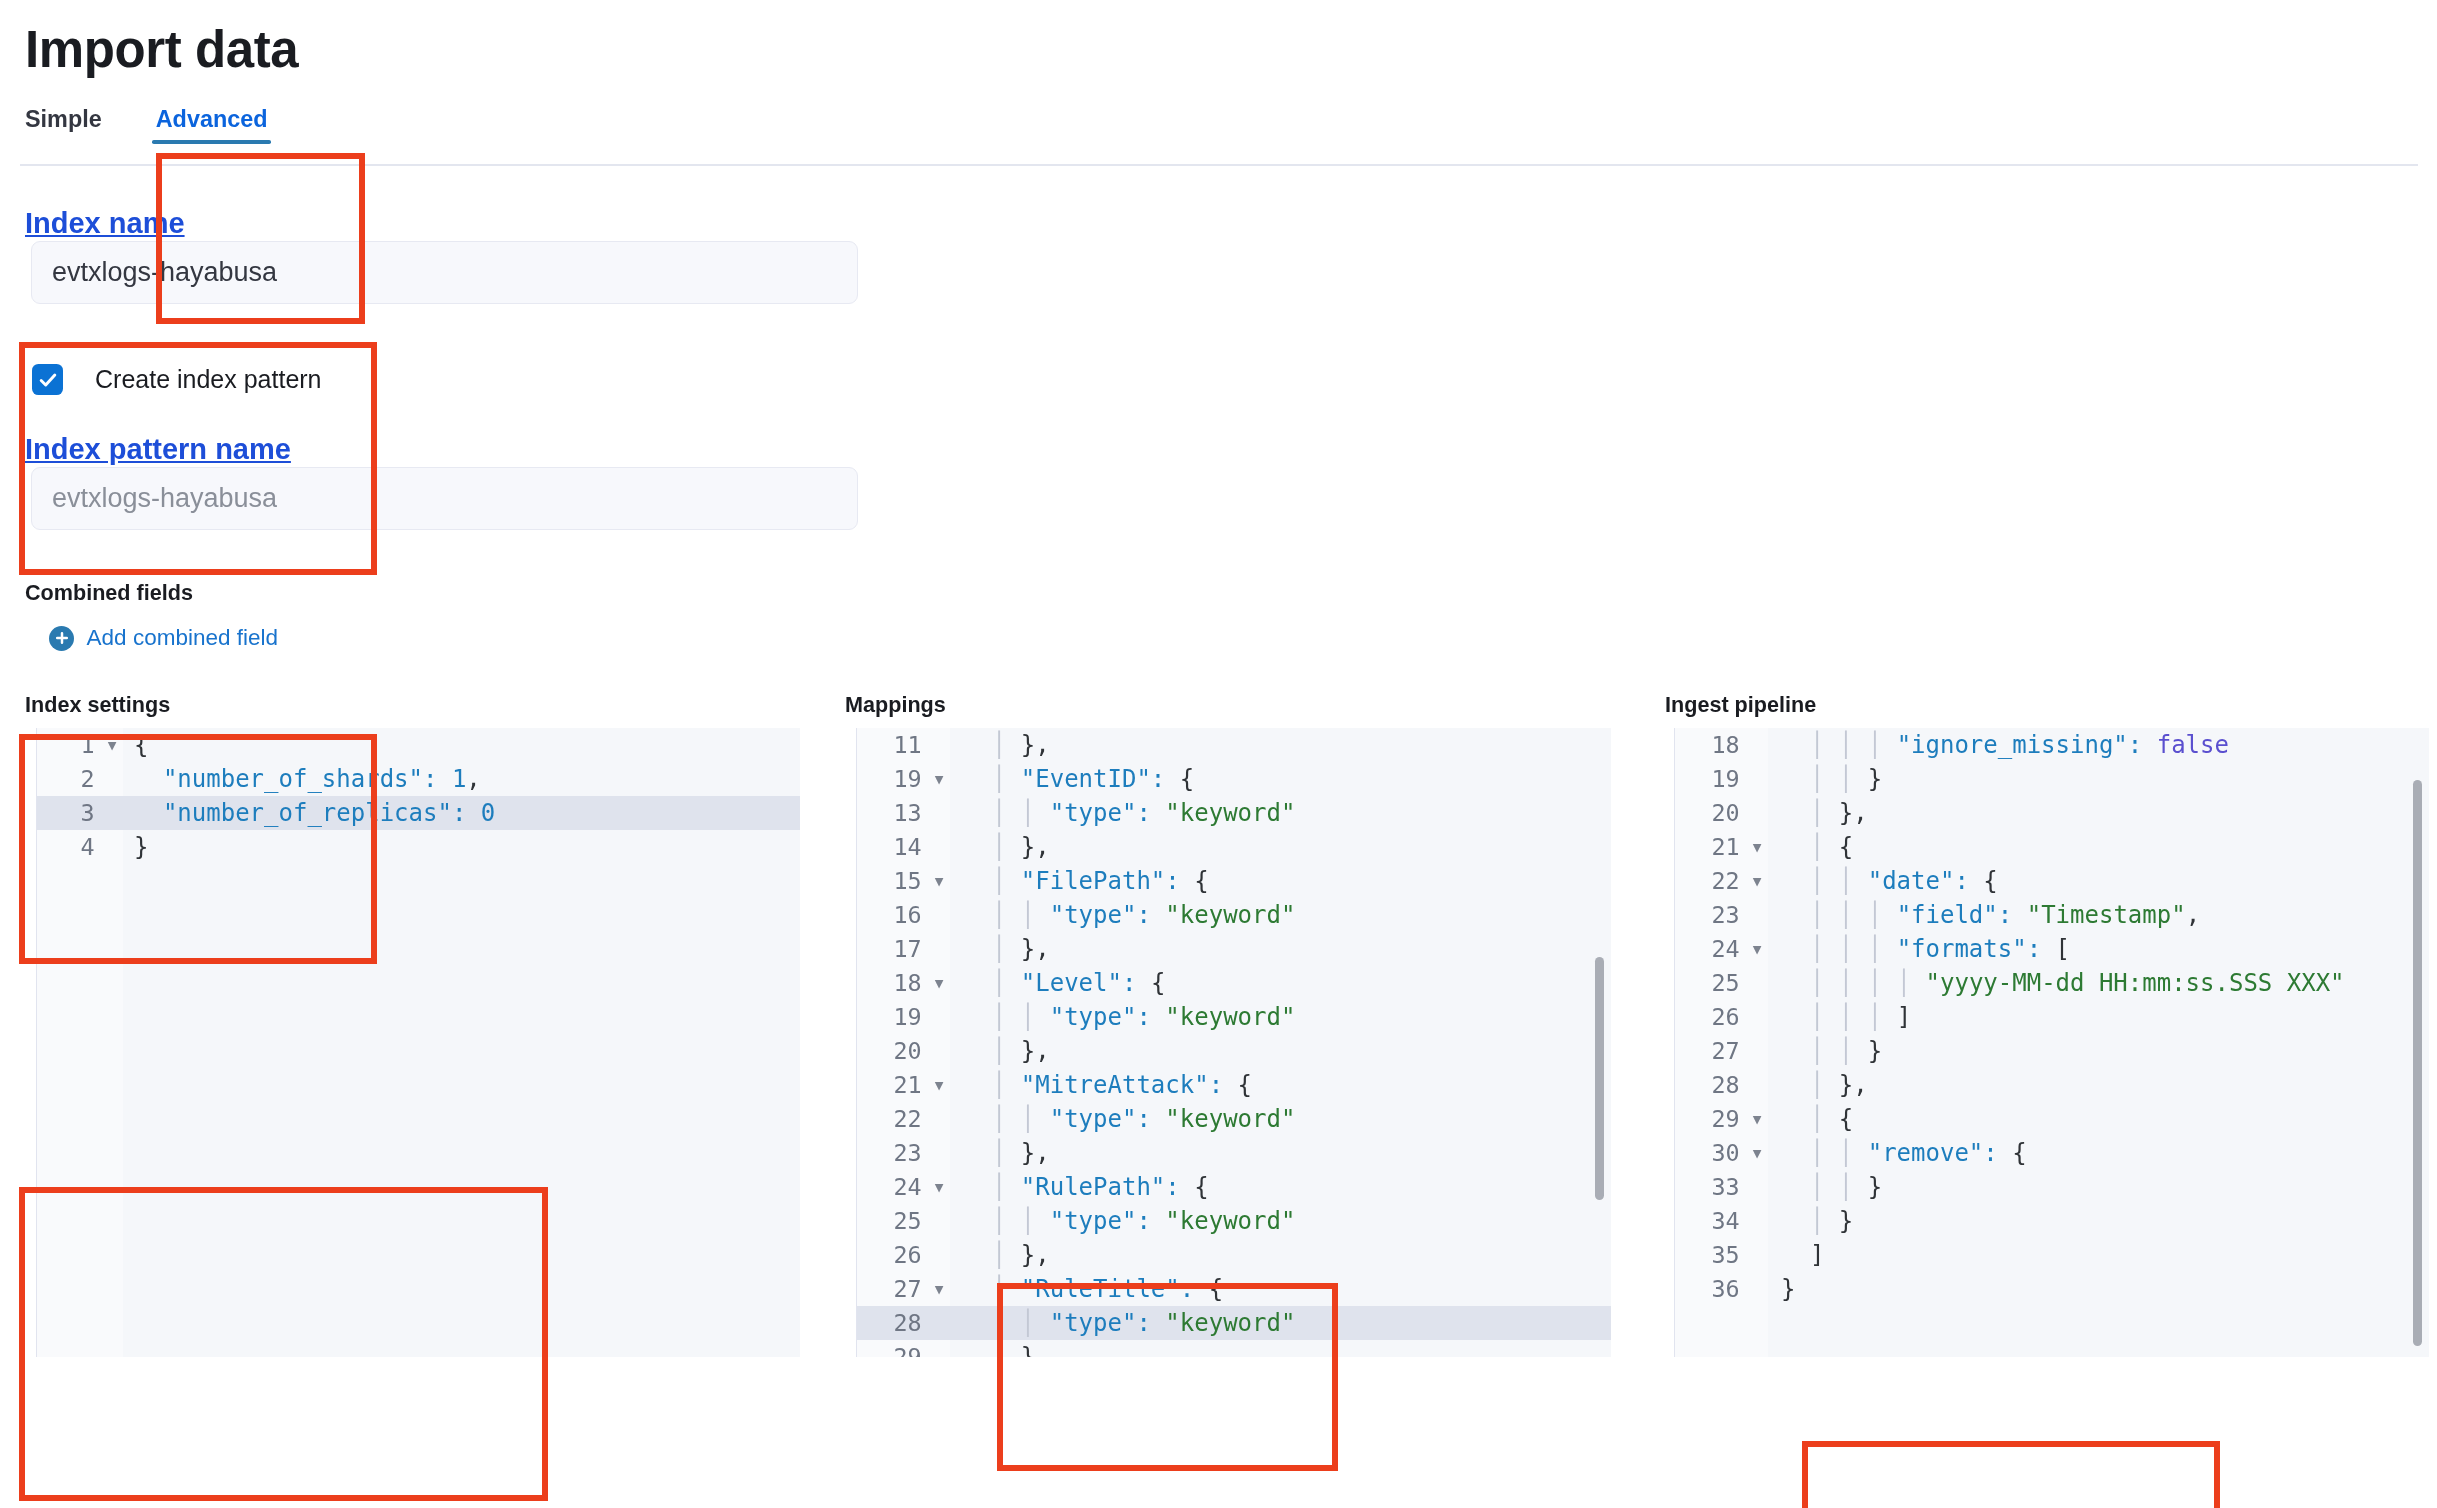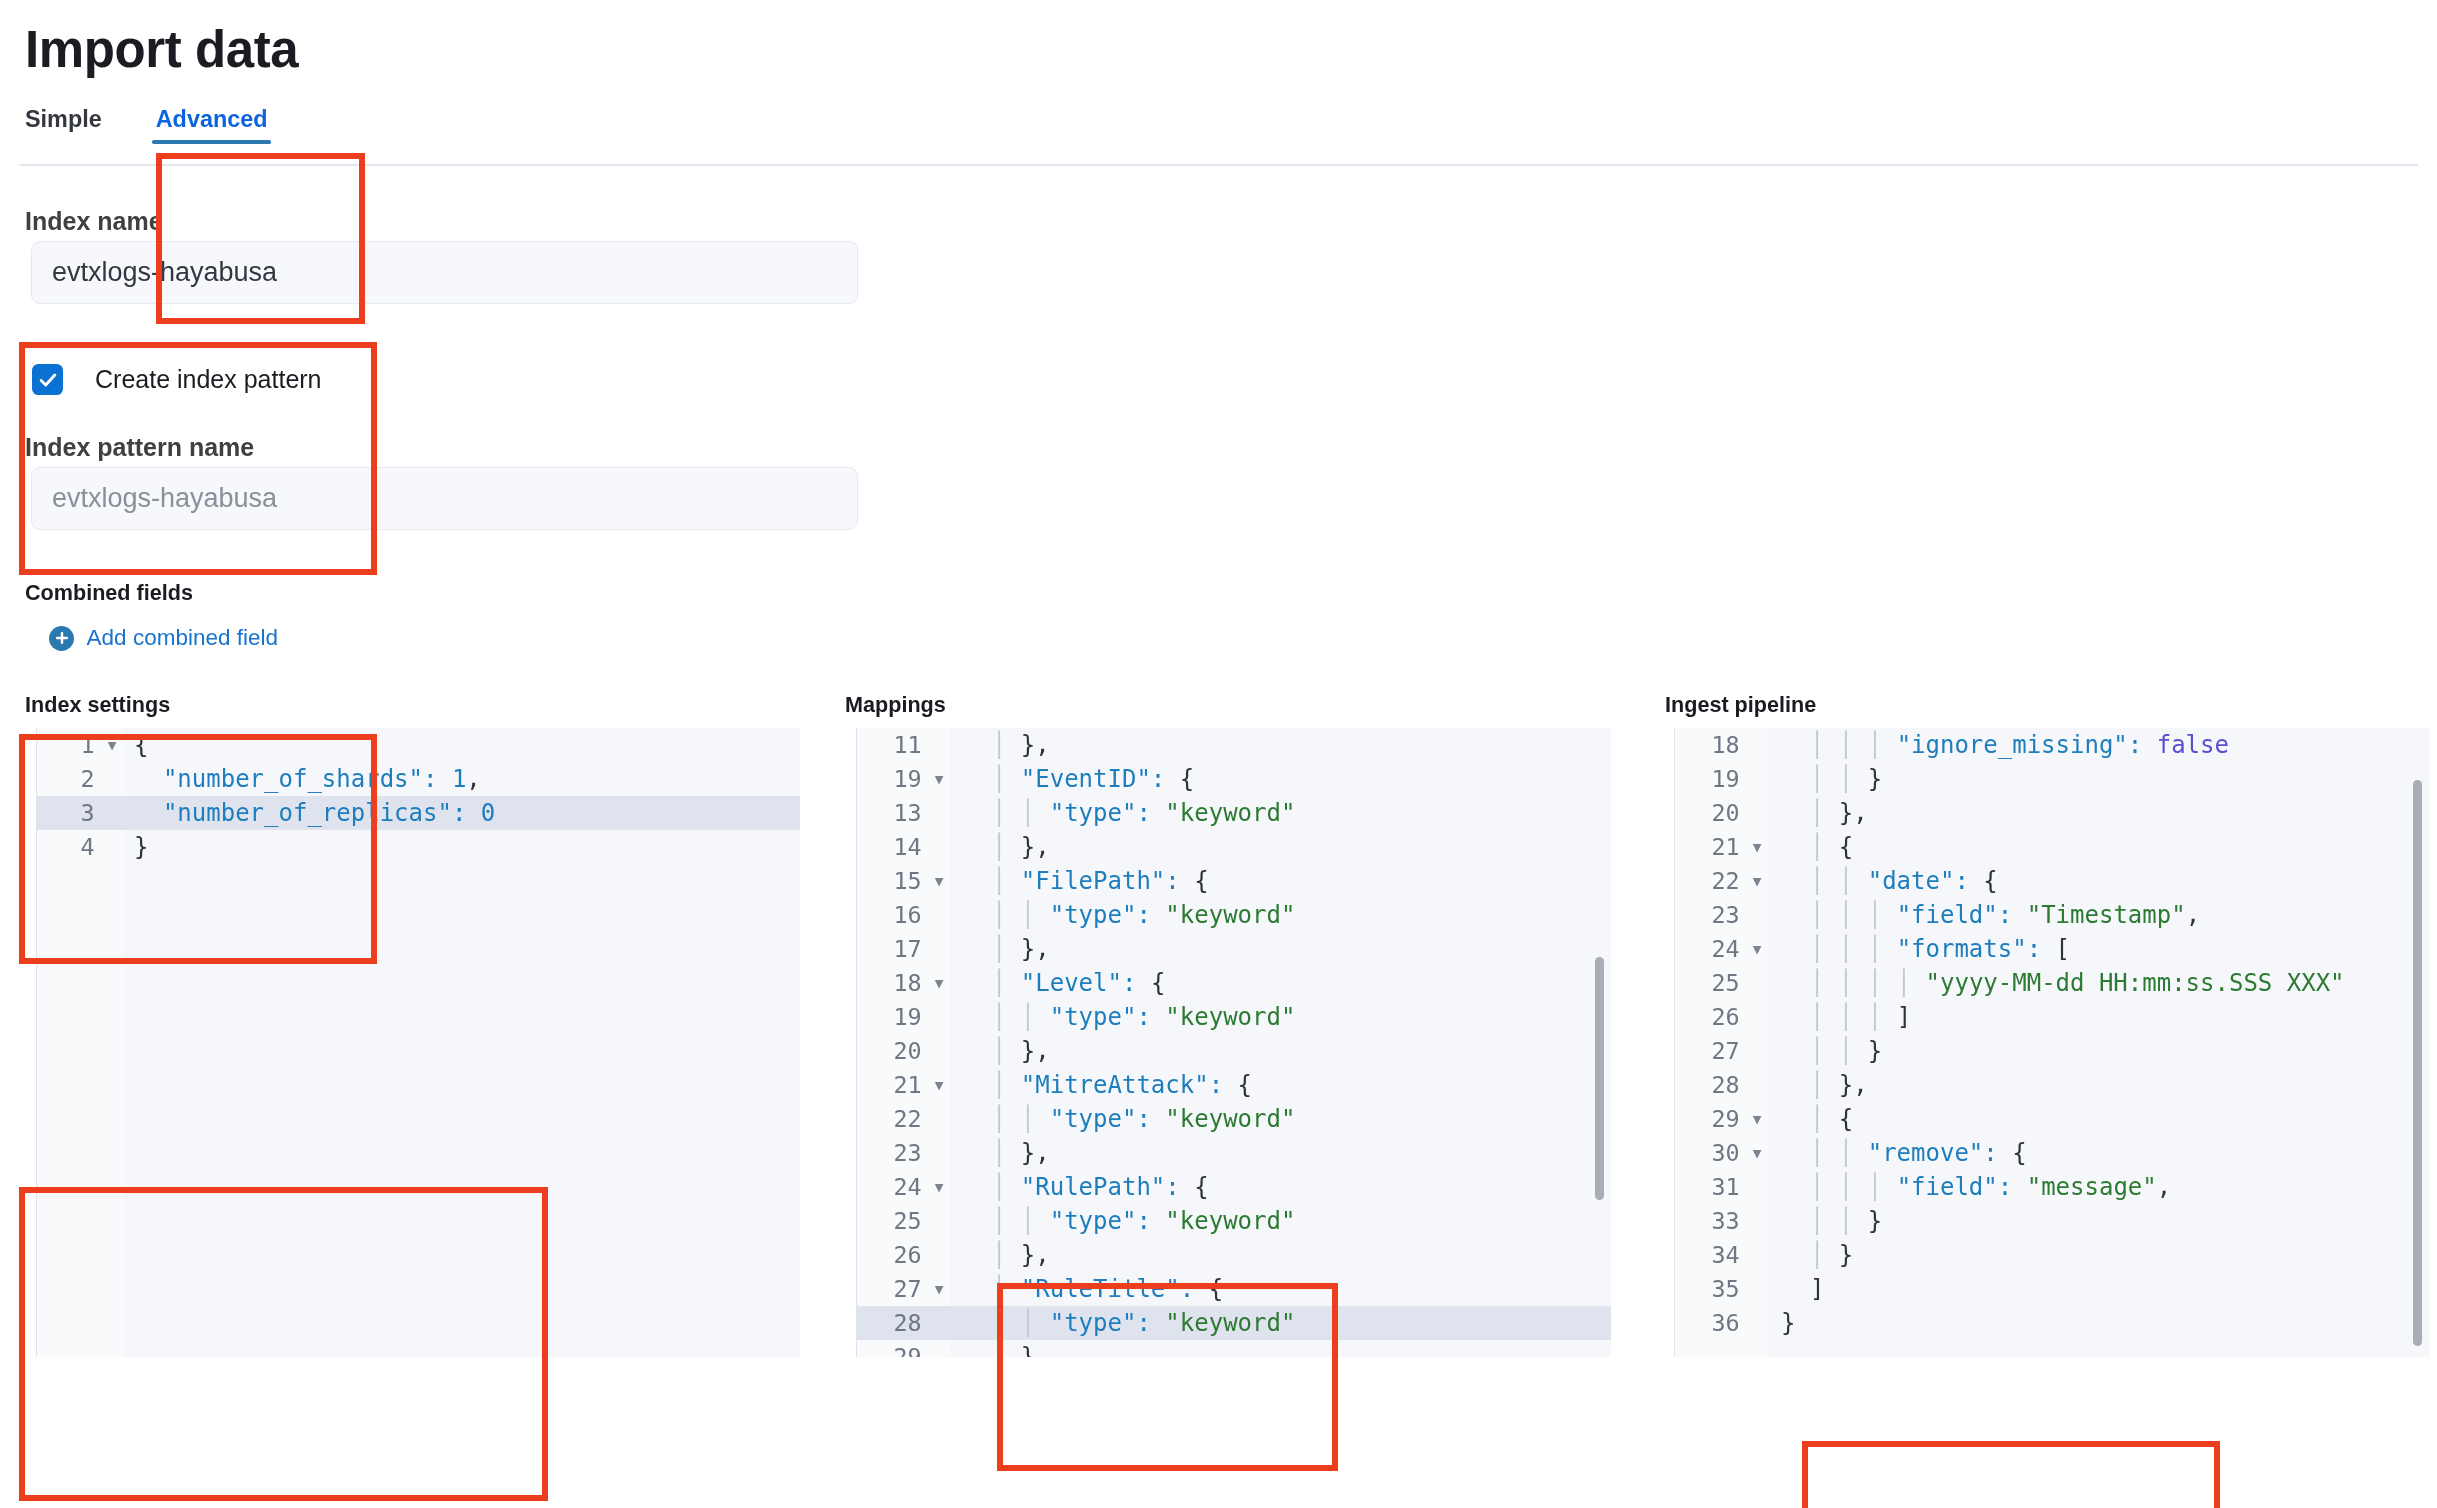--- a/index.html
+++ b/index.html
@@ -31,21 +31,21 @@
     content: ""; position: absolute; left: 23.4px; right: 23.4px; bottom: 9px;
     height: 4.5px; background: #2a7ab0; border-radius: 1.8px;
   }
   .tabs-rule {
     position: absolute; left: 20px; top: 164px; width: 2398px; height: 1.8px;
     background: #e3e6ef;
   }
 
   
   .field-label {
-    position: absolute; font-size: 25px; font-weight: 700; color: #404040;
+    position: absolute; font-size: 29px; font-weight: 700; color: #1d4ed8; text-decoration: underline;
   }
   .text-input {
     position: absolute; height: 63px; width: 827px;
     background: #f7f8fc; border: 0.9px solid #e7e9f2; border-radius: 9px;
     display: flex; align-items: center; padding: 0 20px;
     font-size: 27px; color: #343741;
   }
   .text-input.placeholder { color: #8a8f99; }
 
   
@@ -209,21 +209,20 @@
         <div class="ed-row"><span class="ln" style="width: 70px;">21</span><span class="fold" style="left: 72px;">▼</span><span class="code" style="left: 106px;">  <span class="guide">│</span> <span class="p">{</span></span></div>
         <div class="ed-row"><span class="ln" style="width: 70px;">22</span><span class="fold" style="left: 72px;">▼</span><span class="code" style="left: 106px;">  <span class="guide">│</span> <span class="guide">│</span> <span class="k">"date"</span><span class="k">:</span><span class="p"> </span><span class="p">{</span></span></div>
         <div class="ed-row"><span class="ln" style="width: 70px;">23</span><span class="code" style="left: 106px;">  <span class="guide">│</span> <span class="guide">│</span> <span class="guide">│</span> <span class="k">"field"</span><span class="k">:</span><span class="p"> </span><span class="s">"Timestamp"</span><span class="p">,</span></span></div>
         <div class="ed-row"><span class="ln" style="width: 70px;">24</span><span class="fold" style="left: 72px;">▼</span><span class="code" style="left: 106px;">  <span class="guide">│</span> <span class="guide">│</span> <span class="guide">│</span> <span class="k">"formats"</span><span class="k">:</span><span class="p"> </span><span class="p">[</span></span></div>
         <div class="ed-row"><span class="ln" style="width: 70px;">25</span><span class="code" style="left: 106px;">  <span class="guide">│</span> <span class="guide">│</span> <span class="guide">│</span> <span class="guide">│</span> <span class="s">"yyyy-MM-dd HH:mm:ss.SSS XXX"</span></span></div>
         <div class="ed-row"><span class="ln" style="width: 70px;">26</span><span class="code" style="left: 106px;">  <span class="guide">│</span> <span class="guide">│</span> <span class="guide">│</span> <span class="p">]</span></span></div>
         <div class="ed-row"><span class="ln" style="width: 70px;">27</span><span class="code" style="left: 106px;">  <span class="guide">│</span> <span class="guide">│</span> <span class="p">}</span></span></div>
         <div class="ed-row"><span class="ln" style="width: 70px;">28</span><span class="code" style="left: 106px;">  <span class="guide">│</span> <span class="p">}</span><span class="p">,</span></span></div>
         <div class="ed-row"><span class="ln" style="width: 70px;">29</span><span class="fold" style="left: 72px;">▼</span><span class="code" style="left: 106px;">  <span class="guide">│</span> <span class="p">{</span></span></div>
         <div class="ed-row"><span class="ln" style="width: 70px;">30</span><span class="fold" style="left: 72px;">▼</span><span class="code" style="left: 106px;">  <span class="guide">│</span> <span class="guide">│</span> <span class="k">"remove"</span><span class="k">:</span><span class="p"> </span><span class="p">{</span></span></div>
-        <div class="ed-row"><span class="ln" style="width: 70px;">31</span><span class="code" style="left: 106px;">  <span class="guide">│</span> <span class="guide">│</span> <span class="guide">│</span> <span class="k">"field"</span><span class="k">:</span><span class="p"> </span><span class="s">"message"</span><span class="p">,</span></span></div>
         <div class="ed-row"><span class="ln" style="width: 70px;">33</span><span class="code" style="left: 106px;">  <span class="guide">│</span> <span class="guide">│</span> <span class="p">}</span></span></div>
         <div class="ed-row"><span class="ln" style="width: 70px;">34</span><span class="code" style="left: 106px;">  <span class="guide">│</span> <span class="p">}</span></span></div>
         <div class="ed-row"><span class="ln" style="width: 70px;">35</span><span class="code" style="left: 106px;">  <span class="p">]</span></span></div>
         <div class="ed-row"><span class="ln" style="width: 70px;">36</span><span class="code" style="left: 106px;"><span class="p">}</span></span></div>
       </div>
     <div class="ed-scroll-track" style="right:3.6px;">
       <div class="ed-scroll-thumb" style="top:52px; height:566px; right:3.6px;"></div>
     </div>
   </div>
 

